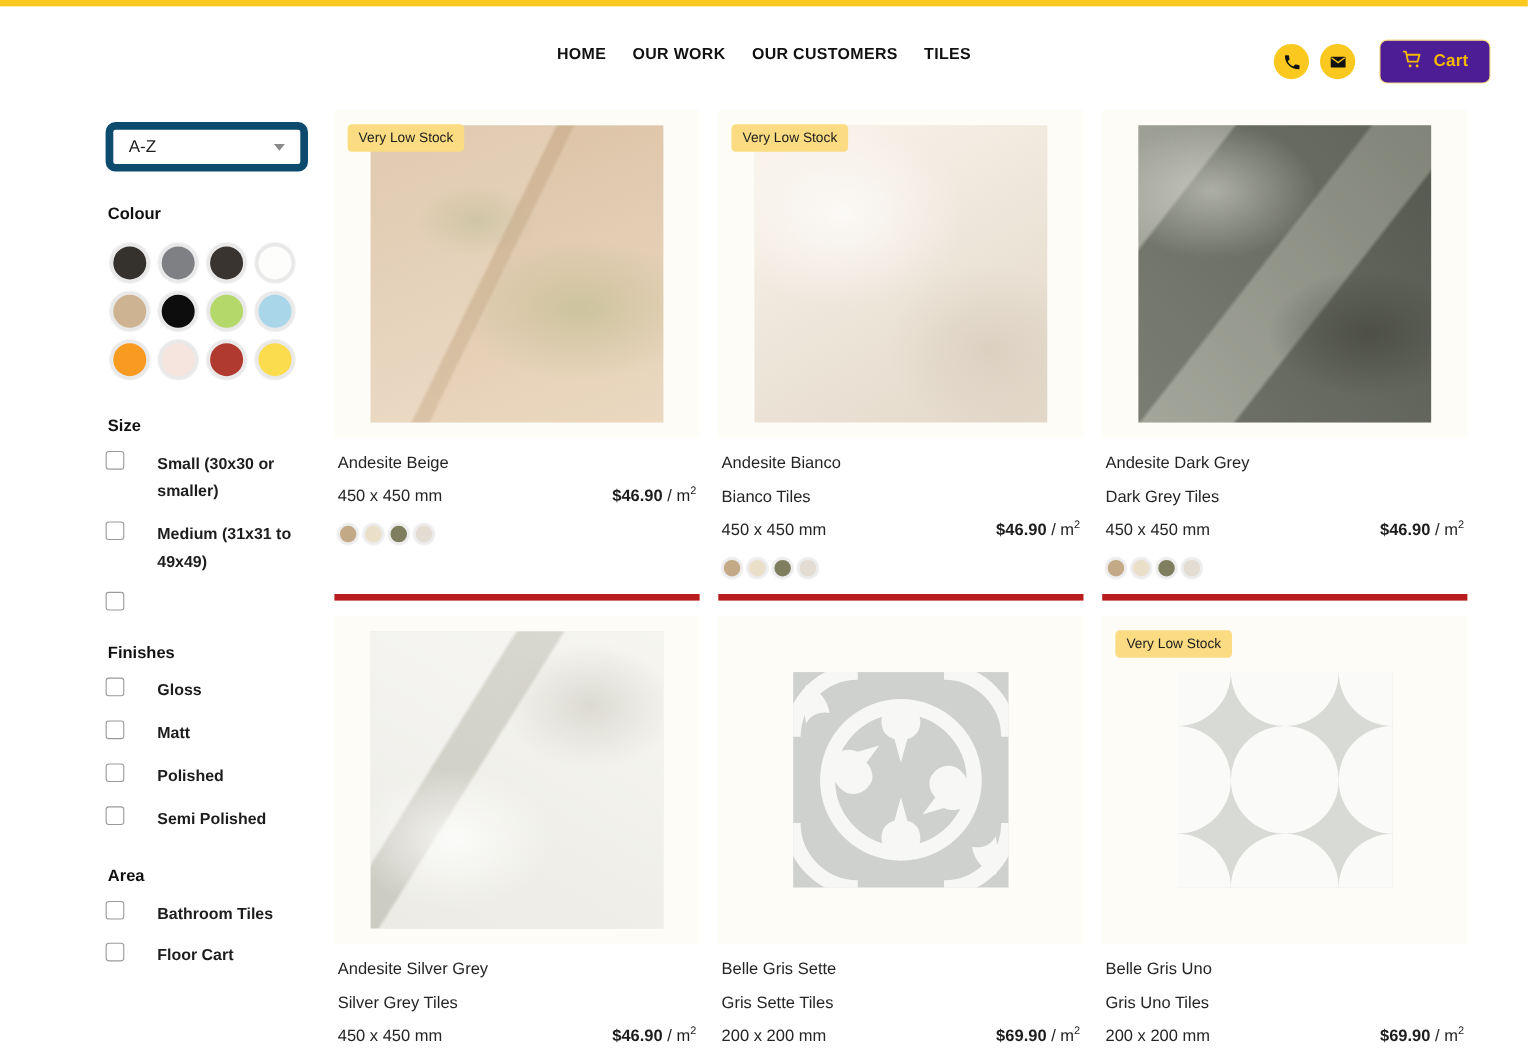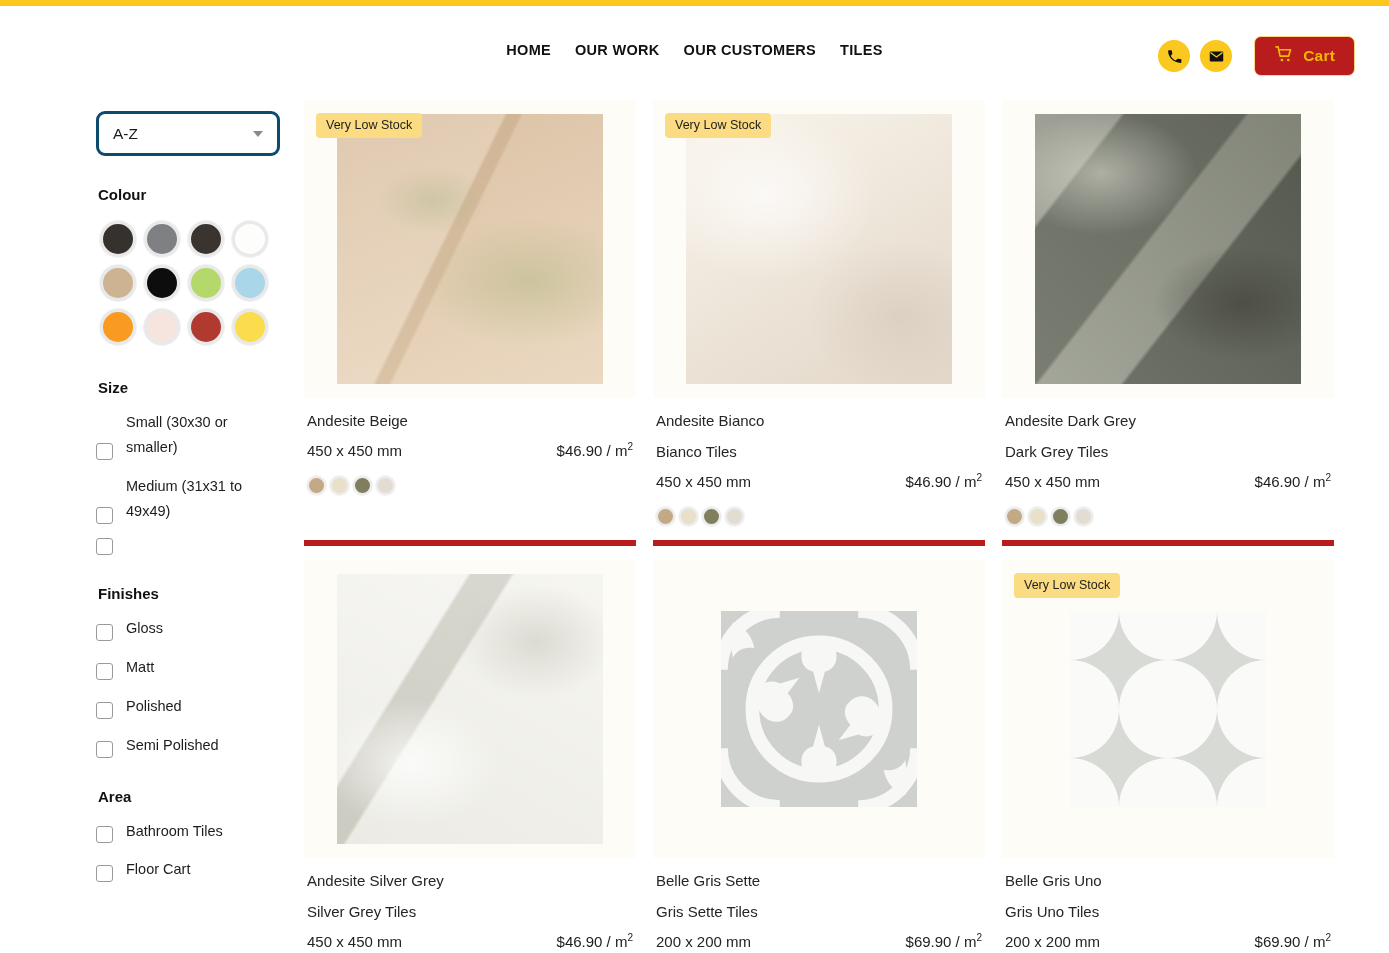--- a/index.html
+++ b/index.html
@@ -61,21 +61,21 @@
   }
   .circle-btn svg { display: block; }
   .cart-btn {
     display: flex;
     align-items: center;
     gap: 9px;
     height: 40px;
     padding: 0 19px;
     border: 1px solid #f7d881;
     border-radius: 7px;
-    background: #b91c1c;
+    background: #4c1d95;
     cursor: pointer;
     margin-left: 12px;
   }
   .cart-label {
     font-size: 15.5px;
     font-weight: bold;
     color: #f5b800;
     letter-spacing: 0.2px;
   }
 
@@ -94,21 +94,21 @@
     margin-left: 22px;
     width: 1056px;
     padding-top: 0px;
   }
 
   
   .sort-select {
     position: relative;
     width: 184px;
     height: 45px;
-    border: 3px solid #0c4a6e;
+    border: 7px solid #0c4a6e;
     border-radius: 9px;
     background: #fff;
     display: flex;
     align-items: center;
     padding: 0 14px;
     cursor: pointer;
   }
   .sort-select .val {
     font-size: 15.5px;
     color: #1d1d1d;
@@ -139,24 +139,25 @@
     cursor: pointer;
   }
   .swatch {
     width: 36px; height: 36px;
     border-radius: 50%;
     border: 3px solid #e9e9e9;
     box-shadow: 0 0 0 1px #f2f2f2;
   }
   .check-row {
     display: flex;
-    align-items: flex-end;
-    gap: 13px;
+    align-items: flex-start;
+    gap: 30px;
     margin-bottom: 14px;
     cursor: pointer;
+    font-weight: bold;
   }
   .cbox {
     width: 17px; height: 17px;
     flex: 0 0 17px;
     border: 1.6px solid #9a9a9a;
     border-radius: 3px;
     background: #fff;
   }
   .check-label {
     font-size: 14.5px;
@@ -219,21 +220,21 @@
     margin-top: 14px;
   }
   .p-row {
     display: flex;
     align-items: baseline;
     justify-content: space-between;
     margin-top: 12px;
   }
   .p-size { font-size: 15px; color: #252525; }
   .p-price { font-size: 15px; color: #1d1d1d; white-space: nowrap; }
-  .p-price b { font-weight: normal; text-align: center; }
+  .p-price b { font-weight: bold; text-align: center; }
   .p-price .unit { font-weight: normal; }
   .p-price sup { font-size: 10px; }
   .dots {
     display: flex;
     gap: 4px;
     margin-top: 17px;
   }
   .dot {
     width: 19px; height: 19px;
     border-radius: 50%;

